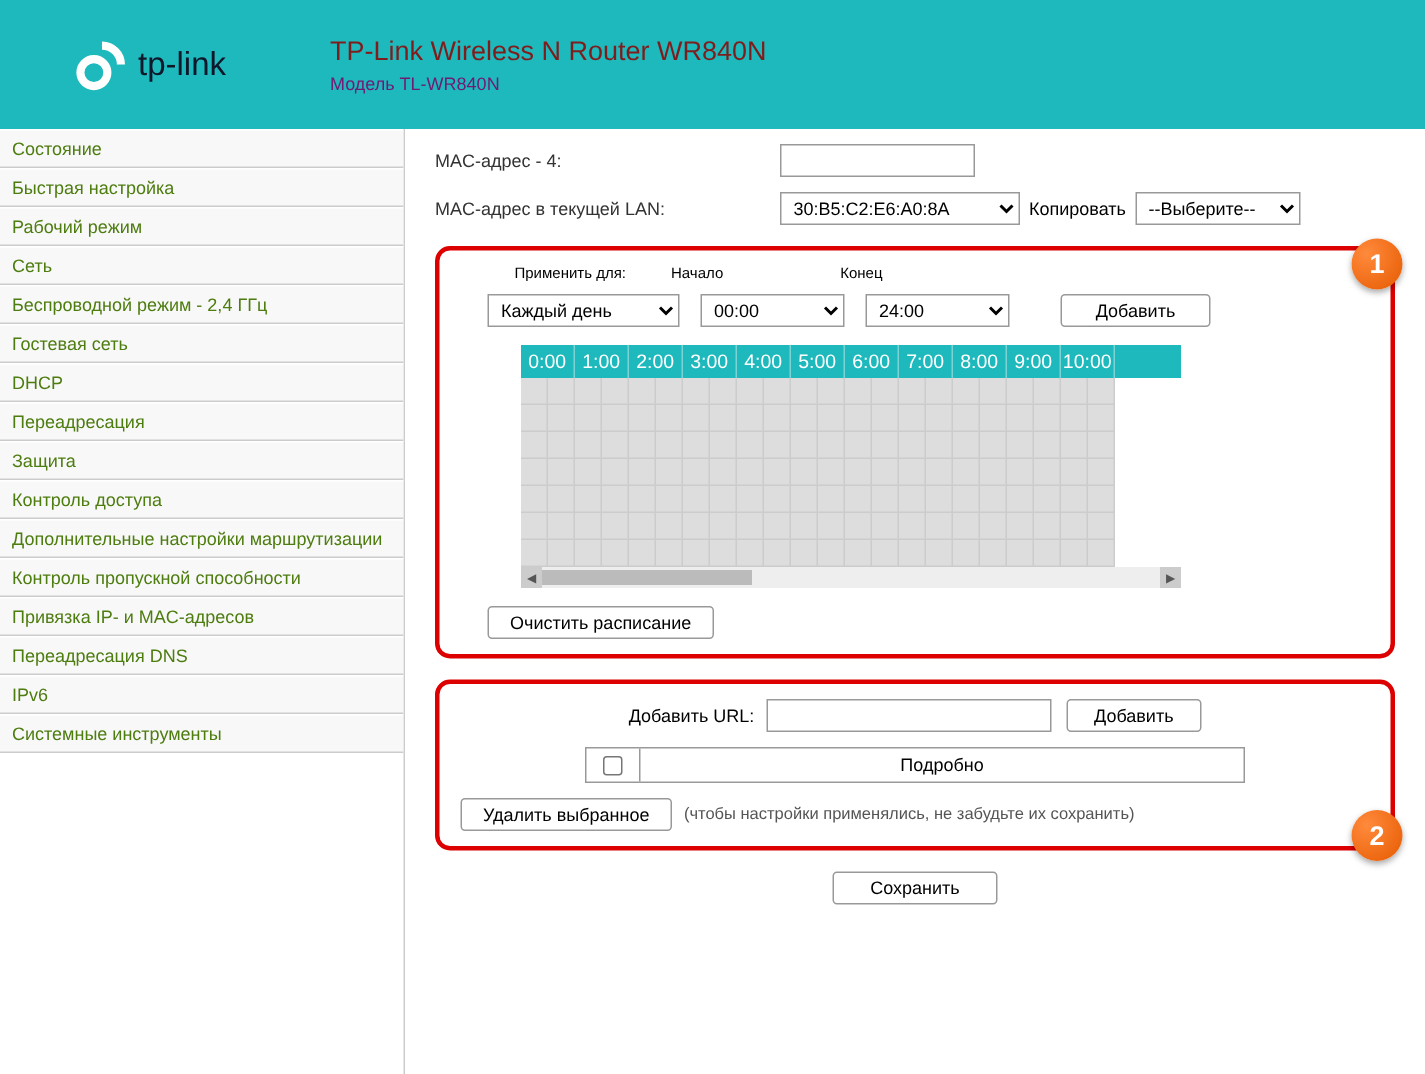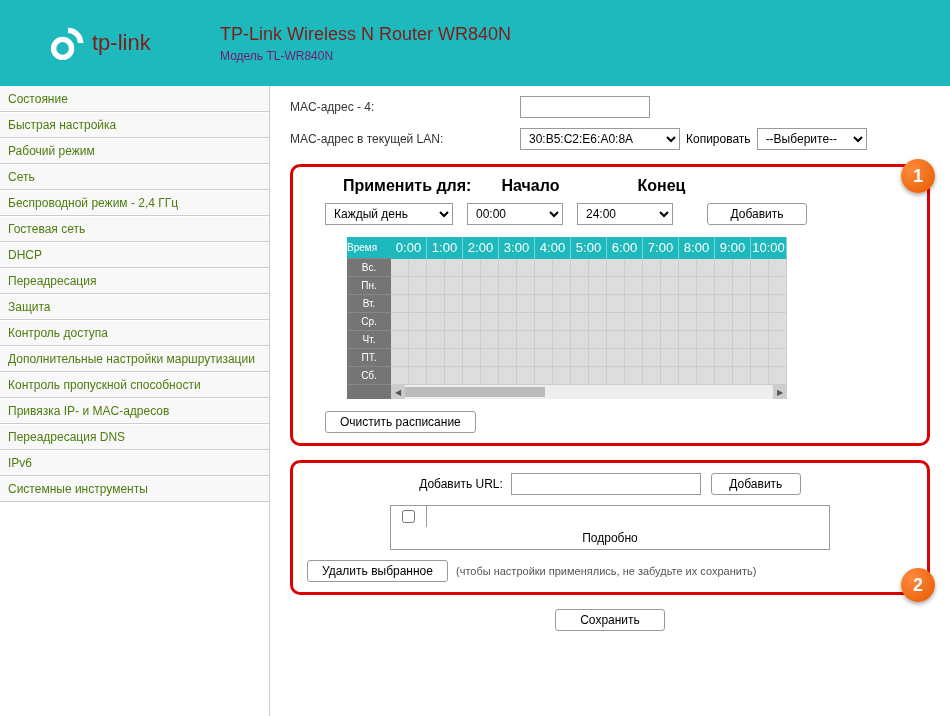--- a/index.html
+++ b/index.html
@@ -1,52 +1,52 @@
 <!DOCTYPE html>
 <html><head>
 <meta charset="utf-8">
 <style>
 * { box-sizing: border-box; margin: 0; padding: 0; }
 body { font-family: Arial, sans-serif; font-size: 12px; background: #fff; }
 .wrapper { width: 950px; height: 716px; position: relative; overflow: hidden; background: #fff; }
 .header { background: #1eb9bc; height: 86px; padding: 0; display: flex; align-items: center; }
-.logo { display: flex; align-items: center; color: #7f1d1d; font-size: 22px; font-weight: 300; padding-left: 50px; width: 220px; }
+.logo { display: flex; align-items: center; color: #0f172a; font-size: 22px; font-weight: 300; padding-left: 50px; width: 220px; }
 .logo-icon { width: 36px; height: 36px; margin-right: 6px; }
 .title-block { padding-left: 0; }
 .title { color: #7f1d1d; font-size: 18px; font-weight: normal; }
 .subtitle { color: #701a75; font-size: 12px; margin-top: 4px; }
 .container { display: flex; height: calc(100% - 86px); }
 .sidebar { width: 270px; background: #fff; border-right: 1px solid #ccc; overflow-y: auto; }
 .sidebar-item { padding: 5px 8px; border-bottom: 1px solid #ccc; border-top: 1px solid #fff; background: #f8f8f8; color: #4d7c0f; font-size: 12px; cursor: pointer; }
 .sidebar-item.active { background: #ffd400; color: #333; }
 .content { flex: 1; padding: 10px 20px; overflow-y: auto; position: relative; }
 .form-row { display: flex; align-items: center; margin-bottom: 10px; justify-content: flex-start; }
 .form-label { width: 220px; text-align: left; margin-right: 10px; font-size: 12px; color: #333; }
 .text-input { border: 1px solid #999; padding: 3px 4px; font-size: 12px; height: 22px; width: 130px; }
 .select { border: 1px solid #999; padding: 2px 4px; font-size: 12px; height: 22px; background: #fff; }
 .btn { background: #fff; border: 1px solid #999; padding: 3px 14px; font-size: 12px; cursor: pointer; border-radius: 3px; }
 .red-box { border: 3px solid #d00; border-radius: 10px; padding: 10px 14px; margin: 14px 0; position: relative; }
 .badge { position: absolute; width: 34px; height: 34px; background: radial-gradient(circle at 30% 30%, #ff8a3c, #e65a00); border-radius: 50%; color: #fff; font-weight: bold; font-size: 18px; display: flex; align-items: center; justify-content: center; box-shadow: 0 2px 4px rgba(0,0,0,.35); }
 .sched-header { display: flex; gap: 30px; align-items: center; margin-bottom: 8px; margin-left: 36px; }
-.sched-label { font-weight: bold; font-size: 16px; }
+.sched-label { font-weight: normal; font-size: 10px; }
 .sched-controls { display: flex; gap: 14px; align-items: center; margin-left: 18px; margin-bottom: 12px; }
 .schedule-table { display: flex; margin-left: 40px; width: 440px; }
 .day-col { background: #757575; color: #fff; width: 44px; }
 .day-cell { height: 18px; line-height: 17px; text-align: center; font-size: 10px; border-bottom: 1px solid #888; }
 .day-cell.header { height: 22px; line-height: 21px; }
 .grid-wrap { flex: 1; overflow-x: auto; }
 .grid-inner { width: 550px; }
 .hour-row { display: flex; background: #1eb9bc; }
 .hour-cell { width: 36px; text-align: center; font-size: 13px; color: #fff; height: 22px; line-height: 21px; border-right: 1px solid #7ad4d6; flex-shrink: 0; }
 .grid-row { display: flex; }
 .grid-cell { width: 18px; height: 18px; background: #ddd; border-right: 1px solid #ccc; border-bottom: 1px solid #ccc; flex-shrink: 0; }
 .scroll-track { height: 14px; background: #eee; display: flex; align-items: center; margin-top: 0; }
 .scroll-arrow { width: 14px; height: 14px; background: #ccc; display: flex; align-items: center; justify-content: center; font-size: 8px; color: #555; }
 .scroll-thumb { height: 10px; background: #bbb; width: 140px; margin-left: 0; }
-.url-table { display: flex; margin: 10px auto; width: 440px; border: 1px solid #999; flex-direction: column; }
+.url-table { display: flex; margin: 10px auto; width: 440px; border: 1px solid #999; }
 .url-chk { width: 36px; border-right: 1px solid #999; display: flex; align-items: center; justify-content: center; padding: 4px; }
 .url-detail { flex: 1; text-align: center; padding: 4px; font-size: 12px; }
 .hint { font-size: 11px; color: #555; margin-left: 8px; }
 .center { text-align: center; margin-top: 14px; }
 </style>
 </head>
 <body>
 
 <div class="wrapper">
   <div class="header">
@@ -103,32 +103,20 @@
           <span class="sched-label" style="margin-left:48px">Конец</span>
         </div>
         <div class="sched-controls">
           <select class="select" style="width:128px"><option>Каждый день</option></select>
           <select class="select" style="width:96px"><option>00:00</option></select>
           <select class="select" style="width:96px"><option>24:00</option></select>
           <button class="btn" style="margin-left:20px;width:100px">Добавить</button>
         </div>
 
         <div class="schedule-table">
-          <div class="day-col">
-            <div class="day-cell header">Время</div>
-            <div id="days">
-                <div class="day-cell">Вс.</div>
-                <div class="day-cell">Пн.</div>
-                <div class="day-cell">Вт.</div>
-                <div class="day-cell">Ср.</div>
-                <div class="day-cell">Чт.</div>
-                <div class="day-cell">ПТ.</div>
-                <div class="day-cell">Сб.</div>
-              </div>
-          </div>
           <div class="grid-wrap">
             <div class="grid-inner">
               <div class="hour-row" id="hours">
                   <div class="hour-cell">0:00</div>
                   <div class="hour-cell">1:00</div>
                   <div class="hour-cell">2:00</div>
                   <div class="hour-cell">3:00</div>
                   <div class="hour-cell">4:00</div>
                   <div class="hour-cell">5:00</div>
                   <div class="hour-cell">6:00</div>

